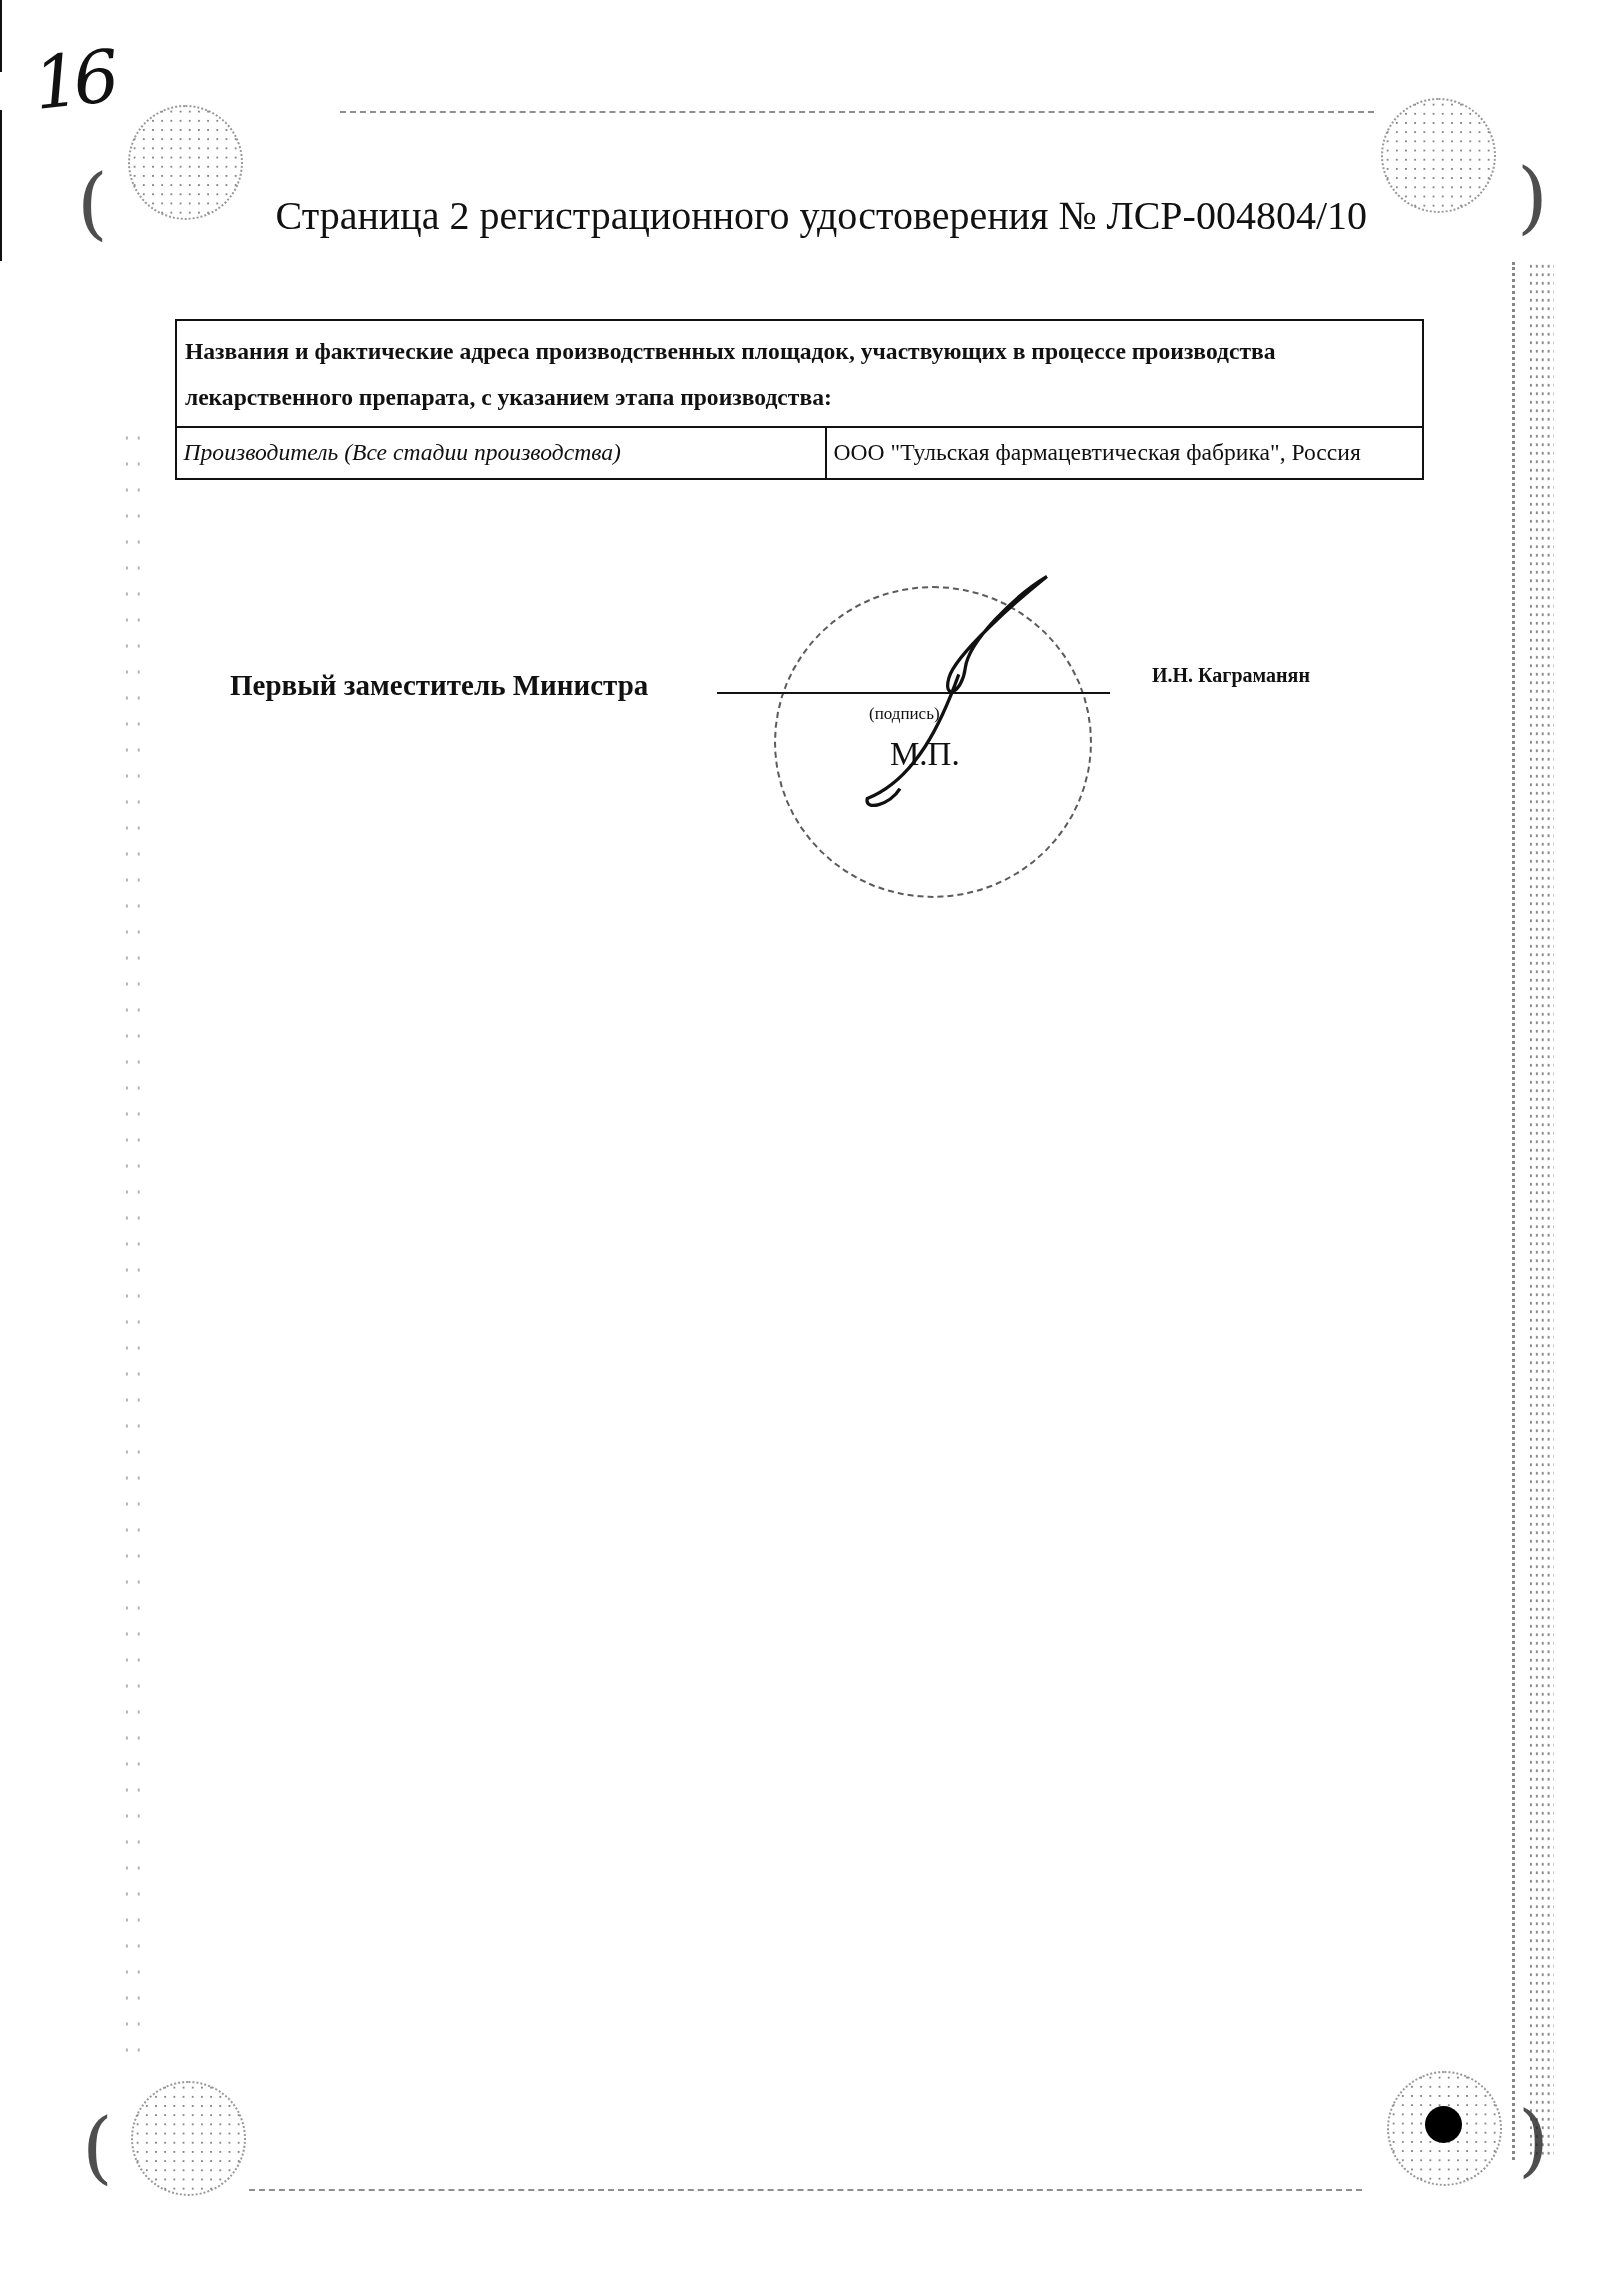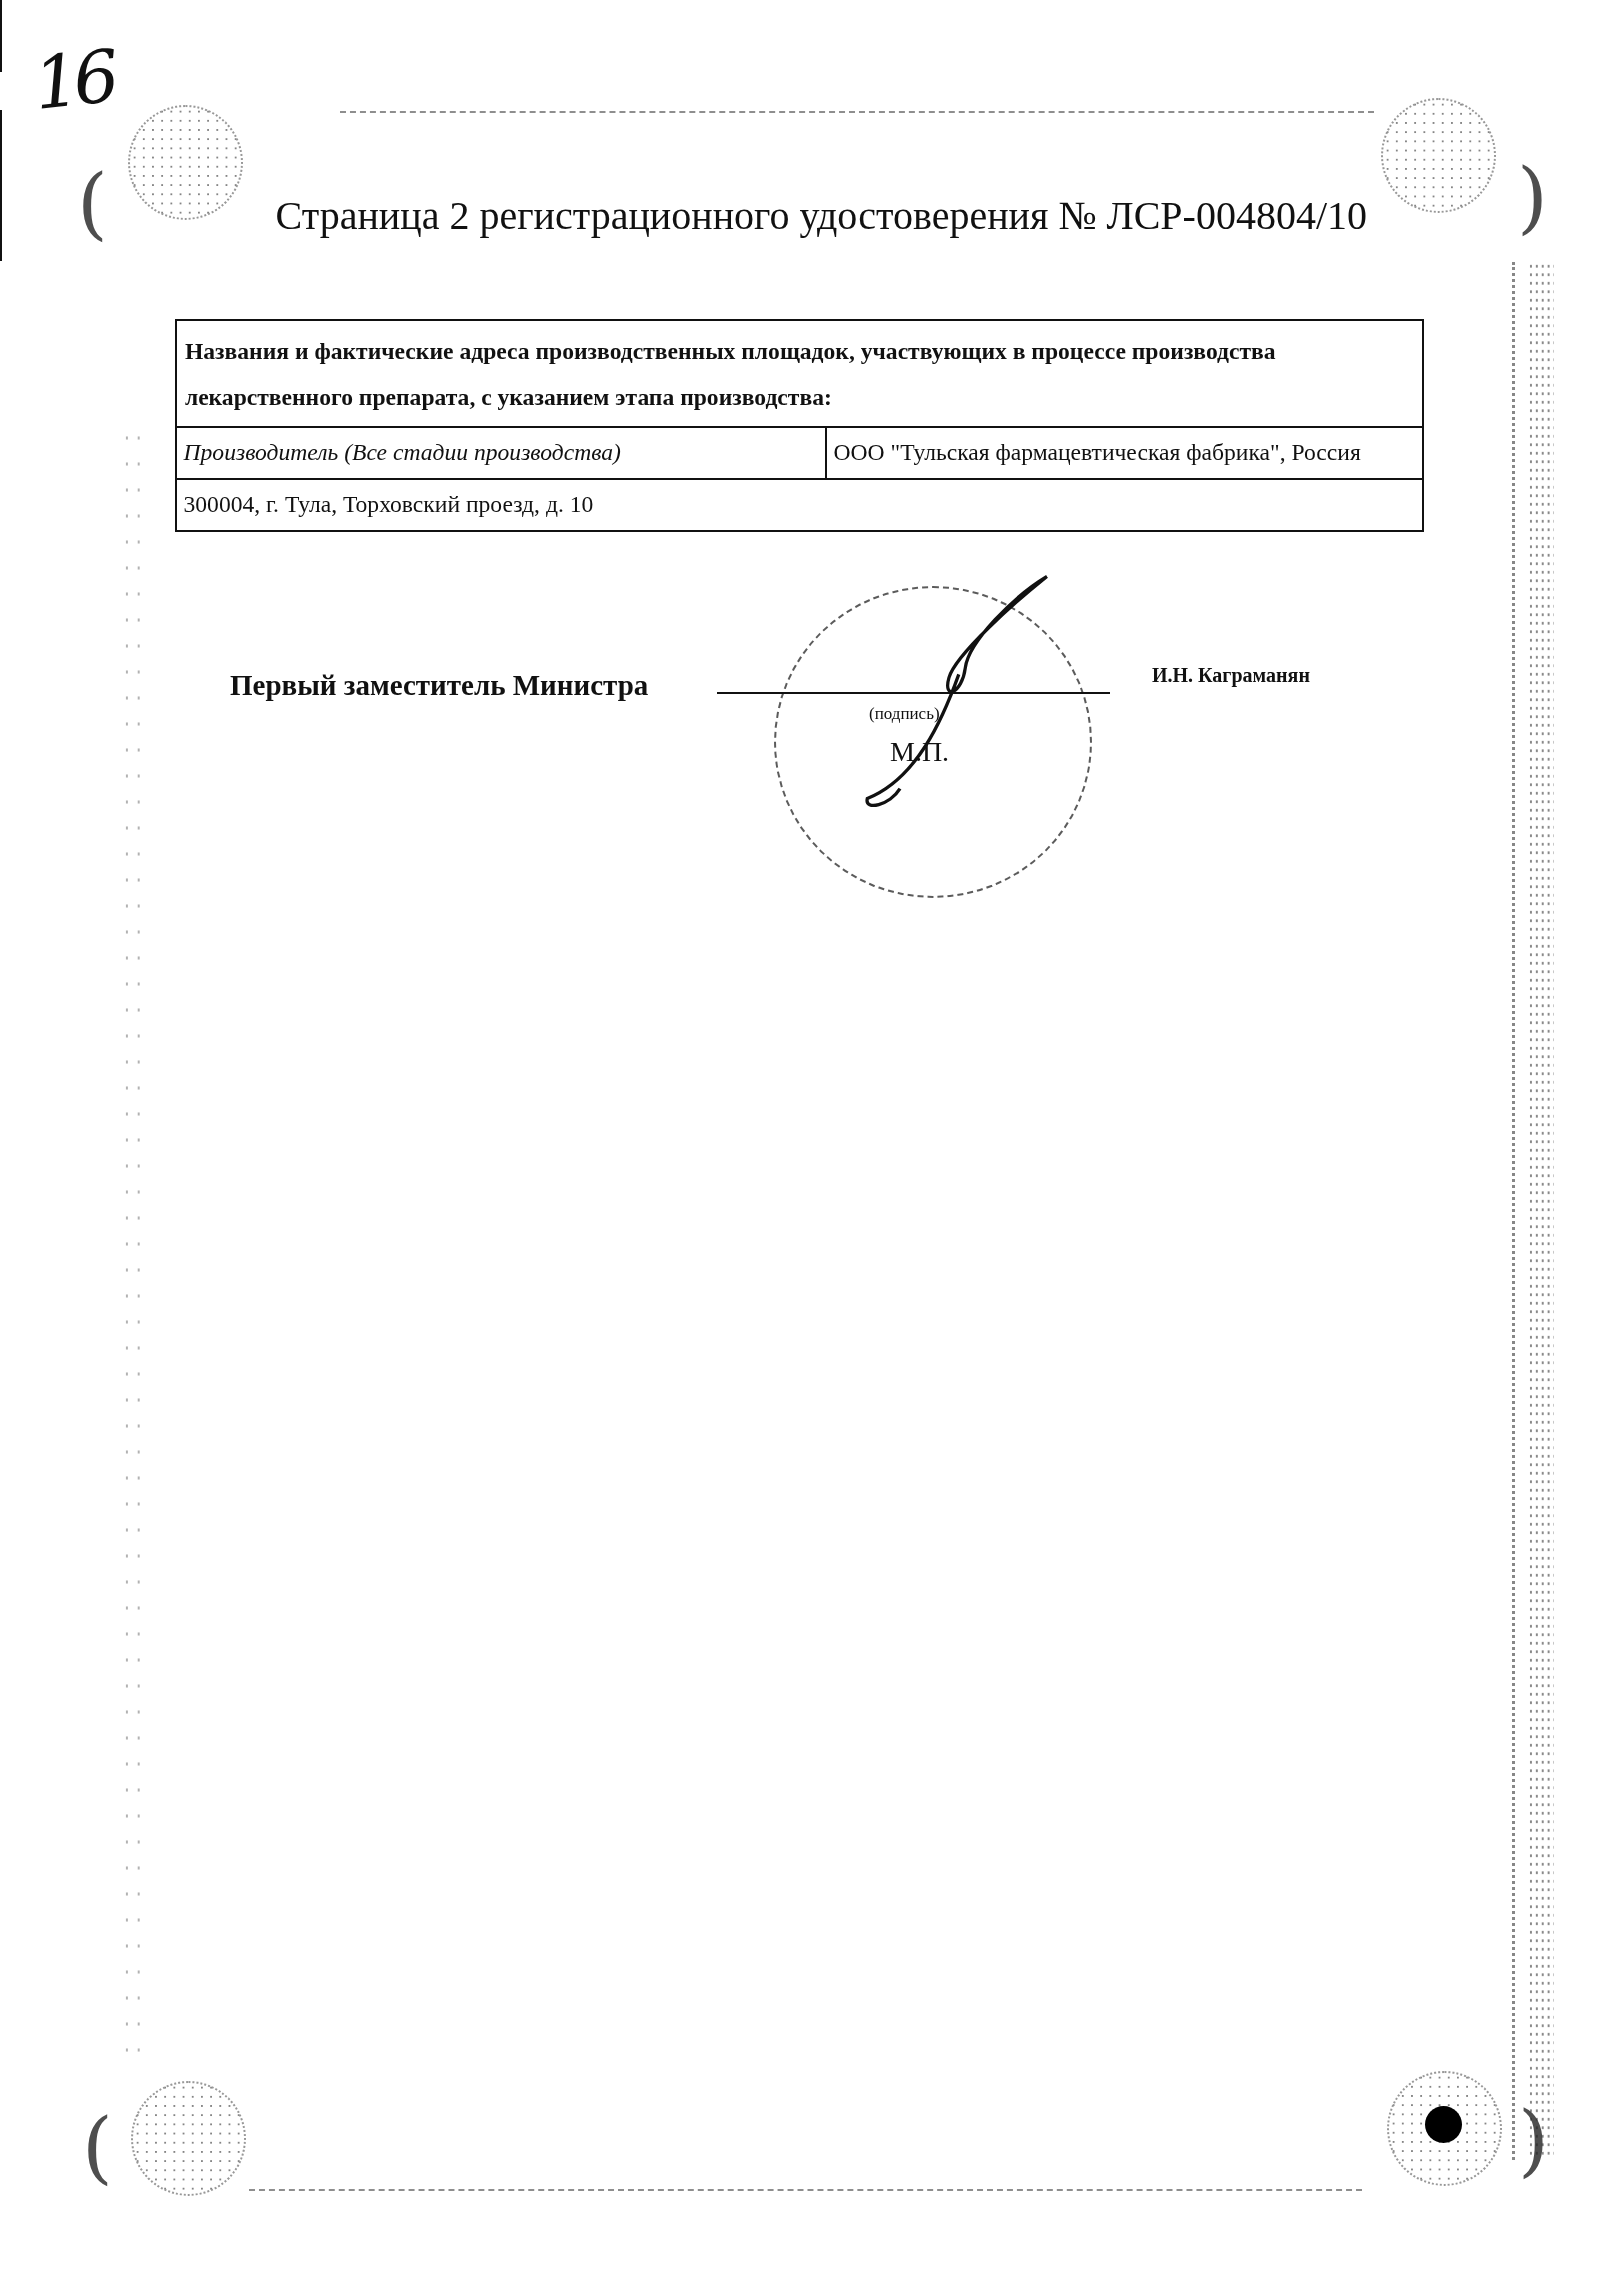--- a/index.html
+++ b/index.html
@@ -51,21 +51,21 @@
     .row-addr td { height: 42px; vertical-align: middle; }
 
     .sig-label { left: 230px; top: 669px; font-size: 29px; font-weight: bold; }
     .sig-line { left: 717px; top: 692px; width: 393px; height: 2px; background: #111; }
     .sig-caption { left: 869px; top: 704px; font-size: 17px; }
     .sig-name { left: 1152px; top: 664px; font-size: 20px; font-weight: bold; }
     .stamp {
       left: 774px; top: 586px; width: 314px; height: 308px; border-radius: 50%;
       border: 2.6px dashed #333; opacity: .8;
     }
-    .stamp-label { left: 890px; top: 736px; font-size: 28px; }
+    .stamp-label { left: 890px; top: 736px; font-size: 33px; }
     .signature-svg { left: 851px; top: 563px; }
   </style>
 </head>
 <body>
 
 <div class="abs left-edge-line" style="top:0;height:72px;"></div>
 <div class="abs left-edge-line" style="top:110px;height:151px;"></div>
 <div class="abs frame-top"></div>
 <div class="abs frame-bottom"></div>
 <div class="abs frame-right"></div>
@@ -89,23 +89,20 @@
 
 <table class="abs table">
   <tbody>
       <tr>
     <td class="th-cell" colspan="2">Названия и фактические адреса производственных площадок, участвующих в процессе производства лекарственного препарата, с указанием этапа производства:</td>
   </tr>
   <tr class="row-maker">
     <td class="italic" style="width:635px;">Производитель (Все стадии производства)</td>
     <td>ООО "Тульская фармацевтическая фабрика", Россия</td>
   </tr>
-  <tr class="row-addr">
-    <td colspan="2">300004, г. Тула, Торховский проезд, д. 10</td>
-  </tr>
 </tbody>
   </table>
 
 <div class="abs stamp"></div>
 <svg class="abs signature-svg" width="209" height="262" viewBox="0 0 320 400">
   <path d="M300 20 C 250 60, 160 140, 150 175 C 140 210, 170 200, 175 160 C 180 120, 250 50, 300 20 M 165 170 C 140 240, 100 330, 25 360 C 20 380, 60 370, 75 345" fill="none" stroke="#111" stroke-width="5"></path>
 </svg>
 <div class="abs sig-label">Первый заместитель Министра</div>
 <div class="abs sig-line"></div>
 <div class="abs sig-caption">(подпись)</div>

